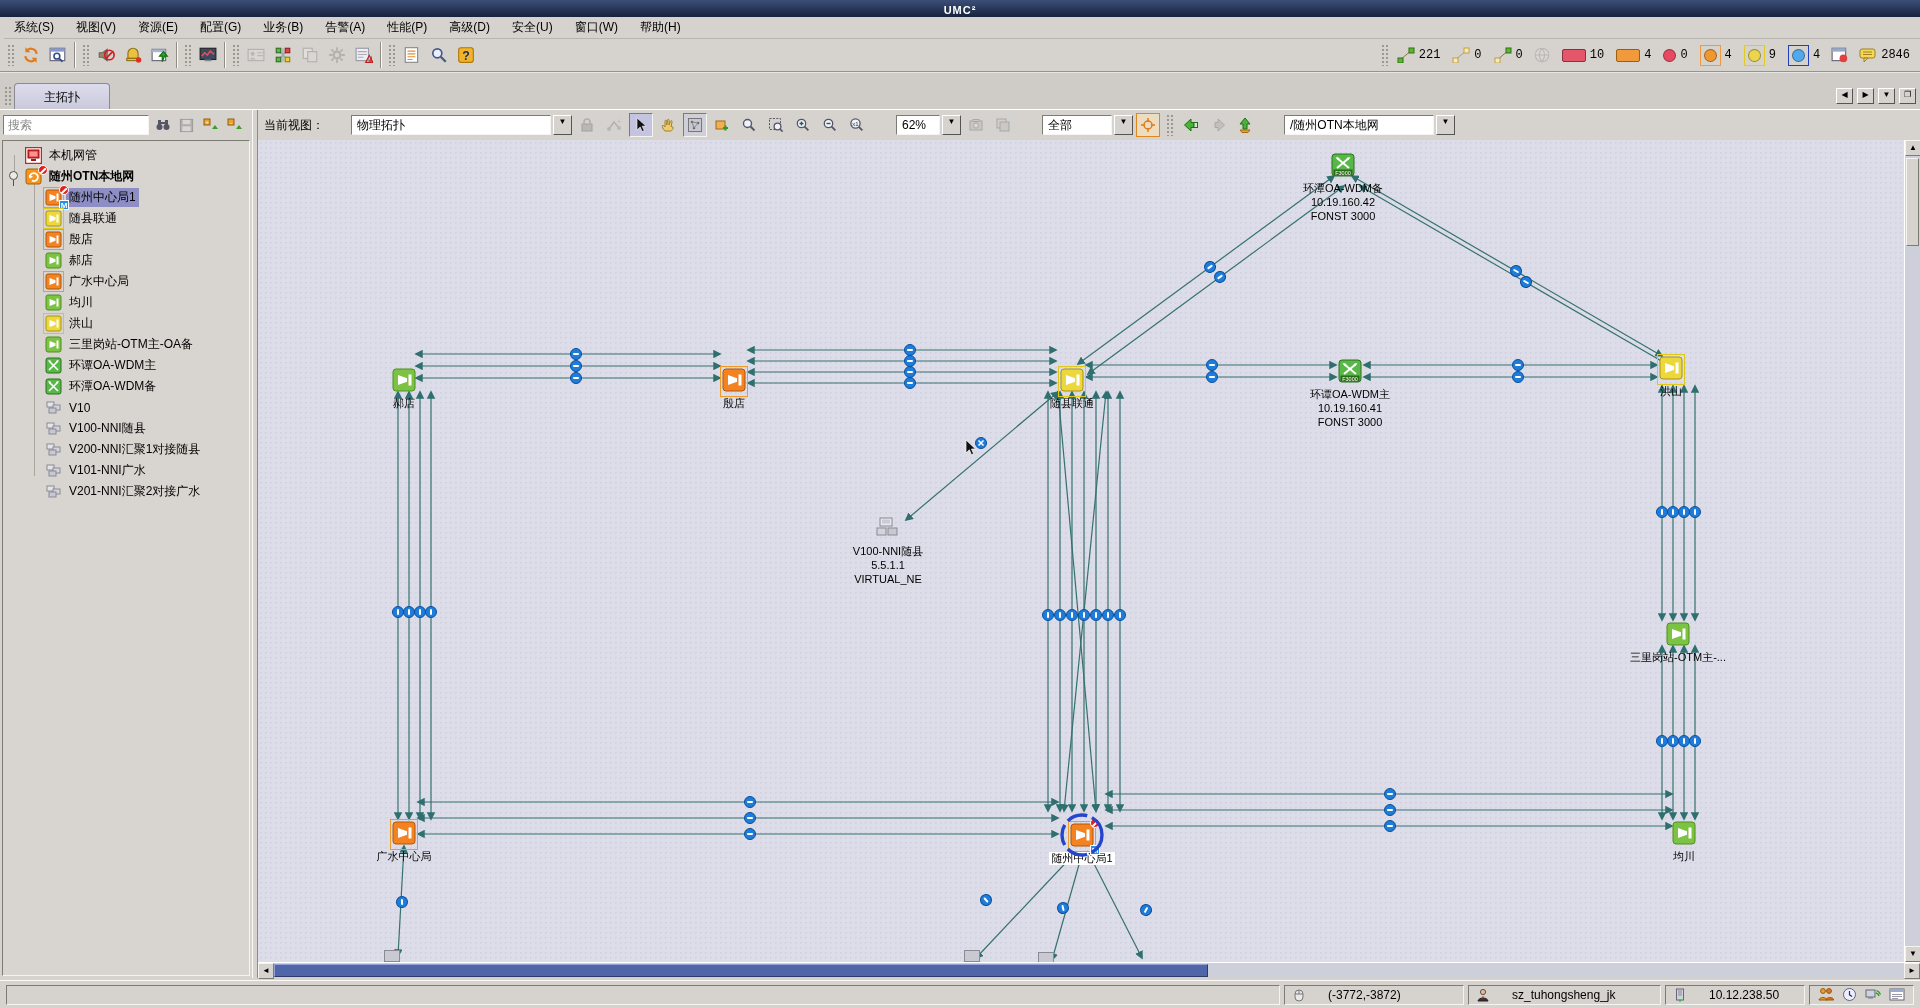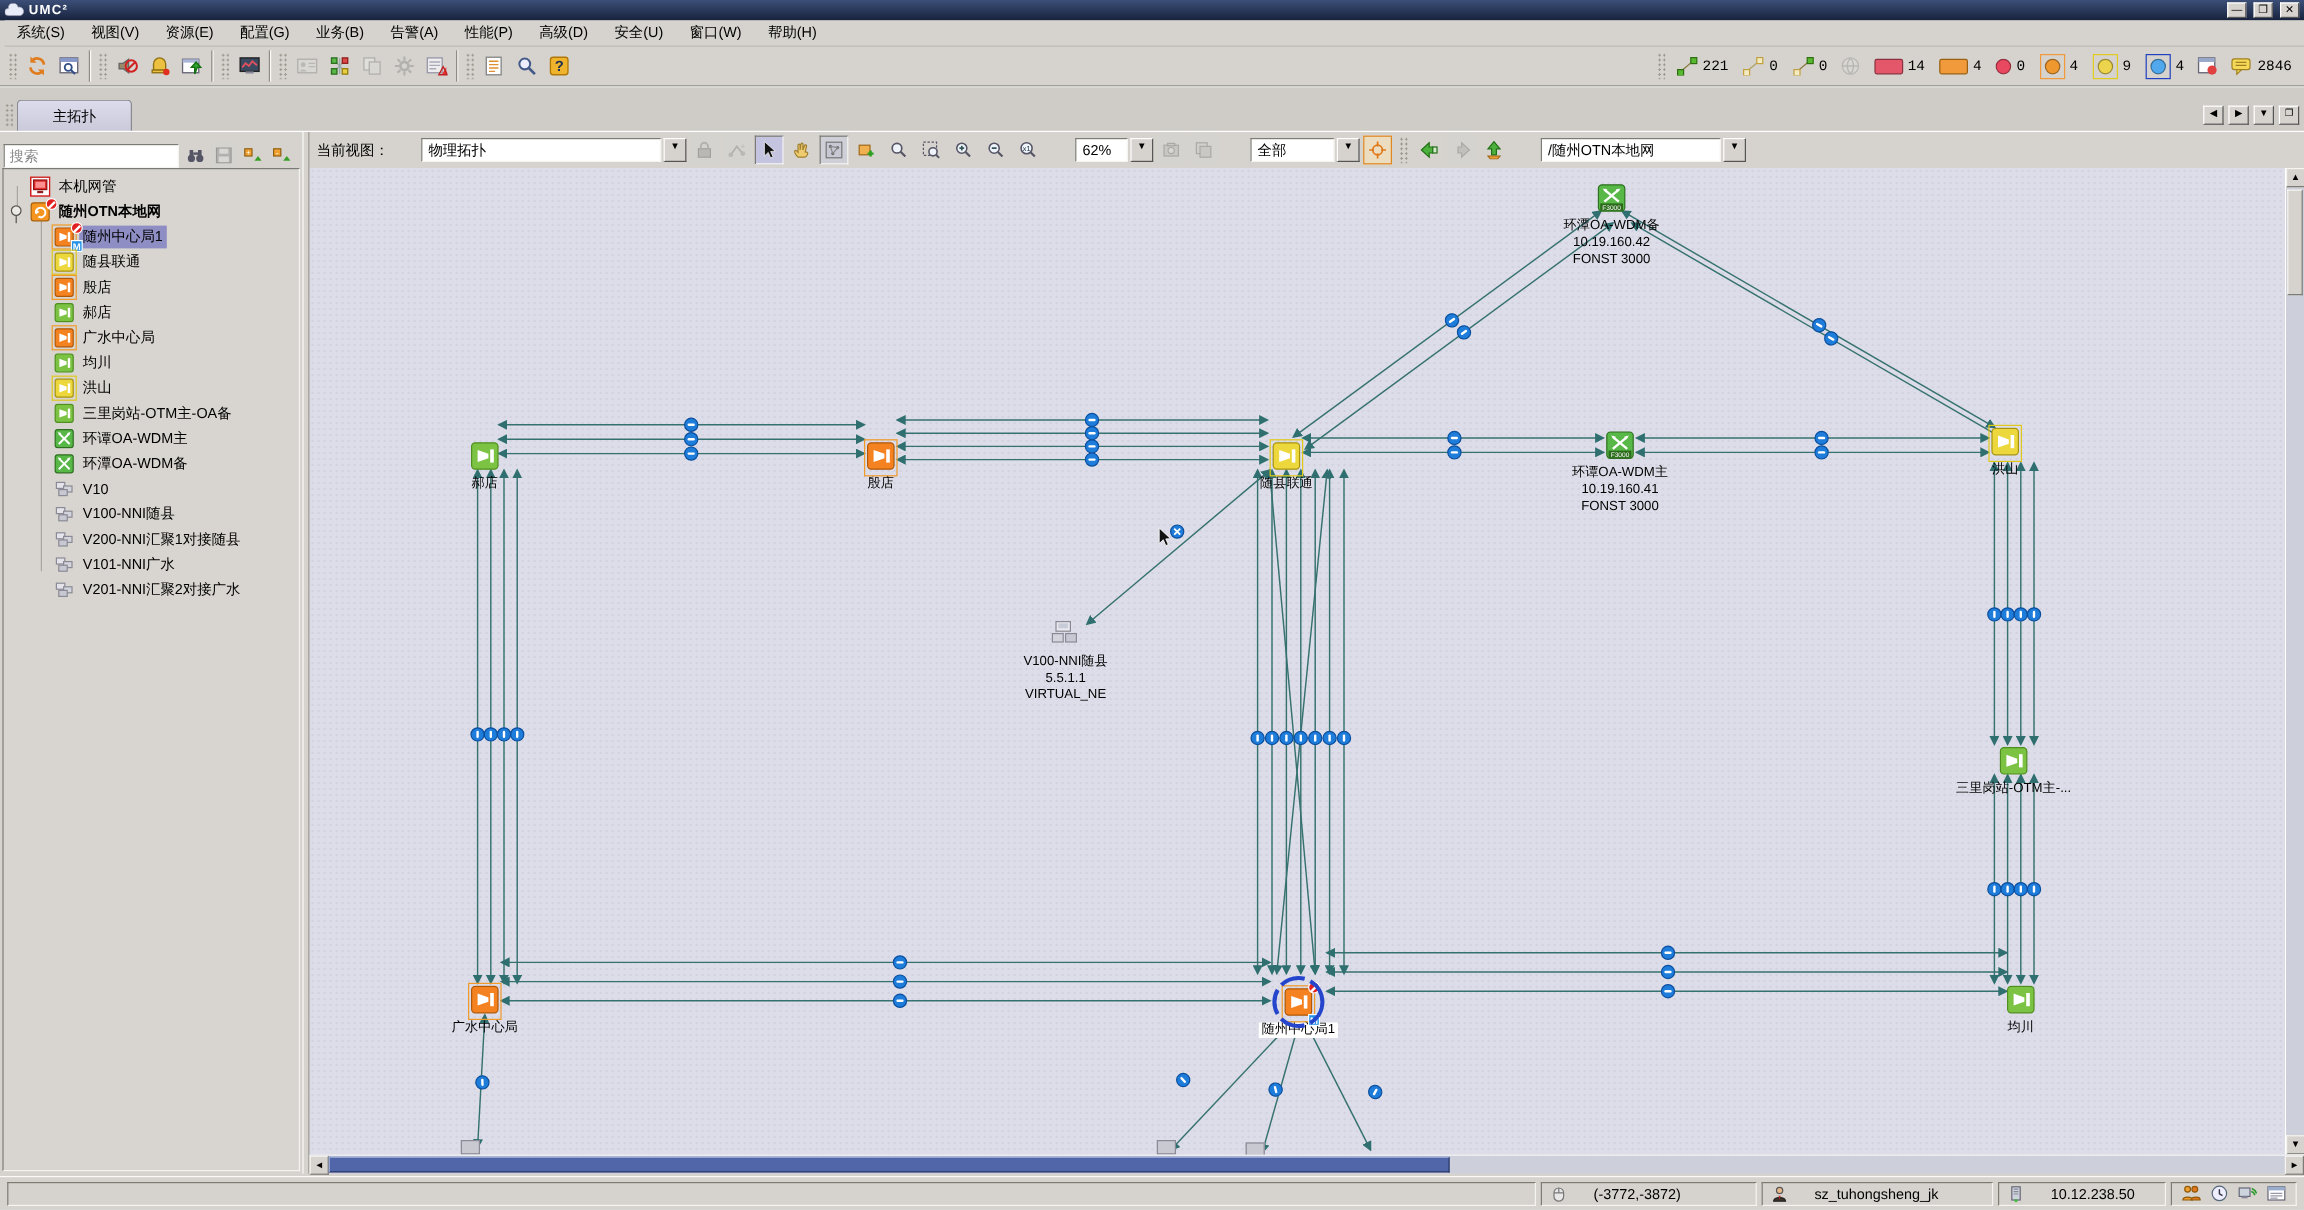--- a/index.html
+++ b/index.html
@@ -3,21 +3,21 @@
 <meta charset="utf-8">
 <style>
   * { box-sizing: border-box; margin:0; padding:0; }
   html,body { width:1920px; height:1008px; overflow:hidden; }
   body { font-family:"Liberation Sans", sans-serif; font-size:12px; background:#d6d3ce; color:#000; position:relative; }
   .flatbtn { background:#d6d3ce; display:flex; align-items:center; justify-content:center; }
   .disabled { opacity:.45; filter:grayscale(1); }
 
   
   #titlebar { position:absolute; left:0; top:0; width:1920px; height:17px;
-    background:linear-gradient(#3c4f78,#17223d); color:#fff; display:flex; align-items:center; gap:4px; padding:0 4px; }
+    background:linear-gradient(#3c4f78,#17223d); color:#fff; display:flex; align-items:center; gap:4px; padding:0 4px;flex-direction:column; }
   #titlebar .logo { width:16px; height:12px; }
   #titlebar .ttl { font-weight:bold; font-size:11px; letter-spacing:1px; }
   #titlebar .spacer { flex:1; }
   .winbtn { width:16px; height:13px; font-size:9px; line-height:11px; text-align:center; color:#000;
     background:#d6d3ce; border:1px solid; border-color:#fff #555 #555 #fff; margin-left:2px; }
 
   
   #menubar { position:absolute; left:4px; top:17px; width:1920px; height:22px; background:#d6d3ce;
     display:flex; align-items:center; gap:22px; padding:0 10px; border-bottom:1px solid #b8b5b0; }
   .menu-item { cursor:default; }
@@ -45,21 +45,21 @@
   .tabgrip { position:absolute; left:4px; bottom:4px; width:7px; height:20px;
     background-image:radial-gradient(#9a978f 34%, transparent 36%); background-size:4px 4px; }
   .tabnav { position:absolute; right:4px; bottom:6px; display:flex; gap:2px; }
   .tabnav .nb { width:17px; height:16px; font-size:8px; }
 
   
   #content { position:absolute; left:0; top:110px; width:1920px; height:868px; display:flex; }
 
   
   #leftpanel { width:252px; height:868px; background:#d6d3ce; display:flex; flex-direction:column; }
-  #searchrow { height:30px; display:flex; align-items:flex-end; gap:3px; padding:0 3px; }
+  #searchrow { height:30px; display:flex; align-items:center; gap:3px; padding:0 3px; }
   #searchinput { width:146px; height:20px; background:#fff; padding:0 4px; font-size:12px;
     border:1px solid; border-color:#7c7c74 #f6f4f0 #f6f4f0 #7c7c74; }
   #searchinput::placeholder { color:#8a8a8a; }
   .srbtn { width:21px; height:21px; }
   #tree { flex:1; background:#d8d5d0; border:1px solid; border-color:#7c7c74 #f6f4f0 #f6f4f0 #7c7c74;
     margin:0 2px 2px 2px; position:relative; padding-top:4px; overflow:hidden; }
   .trow { height:21px; display:flex; align-items:center; gap:4px; position:relative; }
   .trow .lbl { padding:1px 3px; white-space:nowrap; }
   .trow.sel .lbl { background:#8e8ec4; }
   .ind0 { padding-left:22px; } .ind1 { padding-left:22px;font-weight:bold; } .ind2 { padding-left:42px; }
@@ -285,21 +285,21 @@
       <span class="num">0</span>
       </span>
     <span class="tbtn disabled">
         <svg width="18" height="18" viewBox="0 0 16 16">
           <circle cx="8" cy="8" r="6" fill="#cfe0ec" stroke="#8898a8"></circle>
           <path d="M2 8h12M8 2a9 9 0 0 1 0 12M8 2a9 9 0 0 0 0 12" fill="none" stroke="#8898a8"></path>
         </svg>
       </span>
     <span class="cnt">
         <span class="sev-rect" style="background:#e4566a"></span>
-        <span class="num">14</span>
+        <span class="num">10</span>
       </span>
     <span class="cnt">
         <span class="sev-rect" style="background:#f09a3c;border-color:#9a6010"></span>
         <span class="num">4</span>
       </span>
     <span class="cnt">
         <span class="sev-circ" style="background:#e84860"></span>
         <span class="num">0</span>
       </span>
     <span class="cnt">

